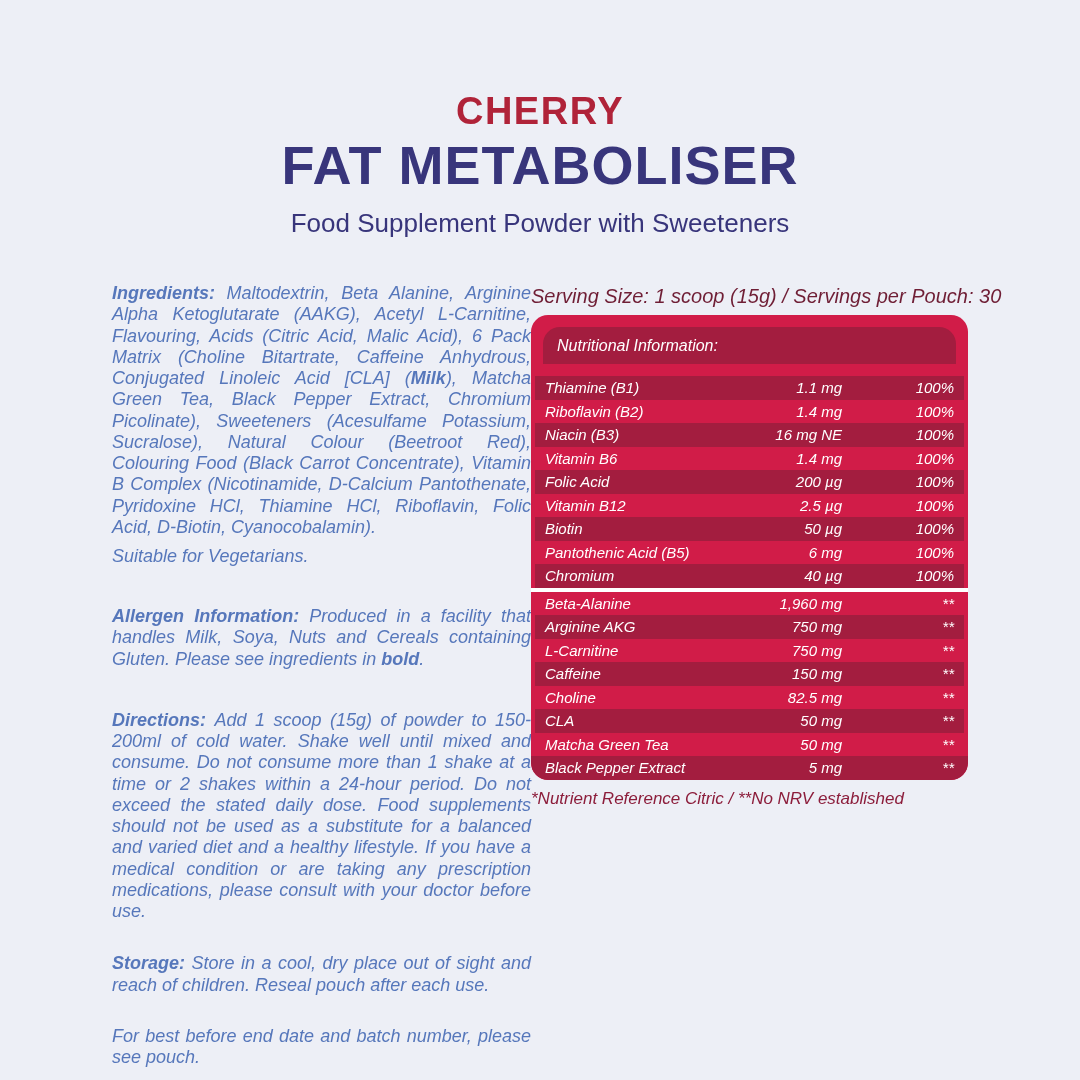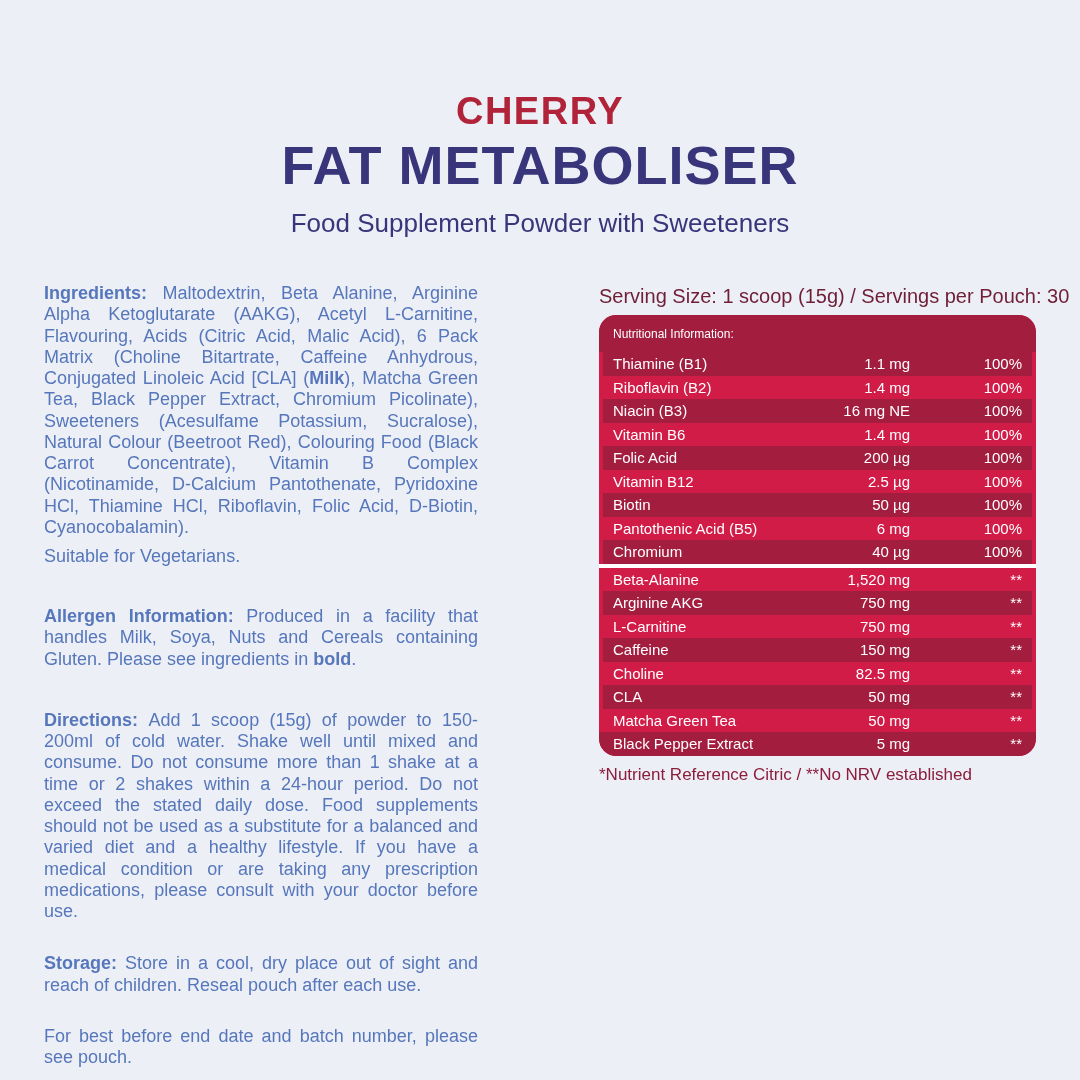--- a/index.html
+++ b/index.html
@@ -34,21 +34,21 @@
     line-height:1.08;margin-top:6px;
   }
   .subtitle{
     color:var(--navy);
     font-size:26px;font-weight:normal;
     line-height:1.15;margin-top:15px;
   }
   
   .content{
     display:flex;justify-content:space-between;
-    padding:0 44px;margin-top:44px;
+    padding:0 112px;margin-top:44px;font-style:italic;
   }
   .left-col{
     width:434px;
     color:var(--body-blue);
     font-size:18px;line-height:1.18;
   }
   .para{margin:0 0 27px;}
   .para.justify{text-align:justify;}
   .para strong{font-weight:bold;}
   [data-pname="ingredients"]{margin-bottom:8px;}
@@ -74,23 +74,23 @@
   .trow{
     display:flex;align-items:center;
     height:23.5px;
     padding:0 14px;
     font-size:15px;
   }
   .trow.dark{background:var(--dark);margin:0 4px;padding:0 10px;}
   .trow.bright{background:var(--bright);}
   .trow.panel-title{
     background:var(--dark);
-    height:37px;margin:0;padding:0 14px;
+    height:37px;margin:12px;padding:0 14px;
     border-radius:17px 17px 0 0;
-    font-size:12px;
+    font-size:16px;
   }
   .trow.col-header{height:25px;}
   .trow.last{
     margin:0;padding:0 14px;
     border-radius:0 0 17px 17px;
   }
   .c-label{flex:1;text-align:left;}
   .c-amount{width:150px;text-align:right;}
   .c-nrv{width:112px;text-align:right;}
   .tsep{height:4px;background:#ffffff;}
@@ -172,21 +172,21 @@
           <div class="trow dark">
             <span class="c-label">Chromium</span>
             <span class="c-amount">40 µg</span>
             <span class="c-nrv">100%</span>
           </div>
         </div>
       <div class="tsep"></div>
       <div>
           <div class="trow bright">
             <span class="c-label">Beta-Alanine</span>
-            <span class="c-amount">1,520 mg</span>
+            <span class="c-amount">1,960 mg</span>
             <span class="c-nrv">**</span>
           </div>
           <div class="trow dark">
             <span class="c-label">Arginine AKG</span>
             <span class="c-amount">750 mg</span>
             <span class="c-nrv">**</span>
           </div>
           <div class="trow bright">
             <span class="c-label">L-Carnitine</span>
             <span class="c-amount">750 mg</span>

